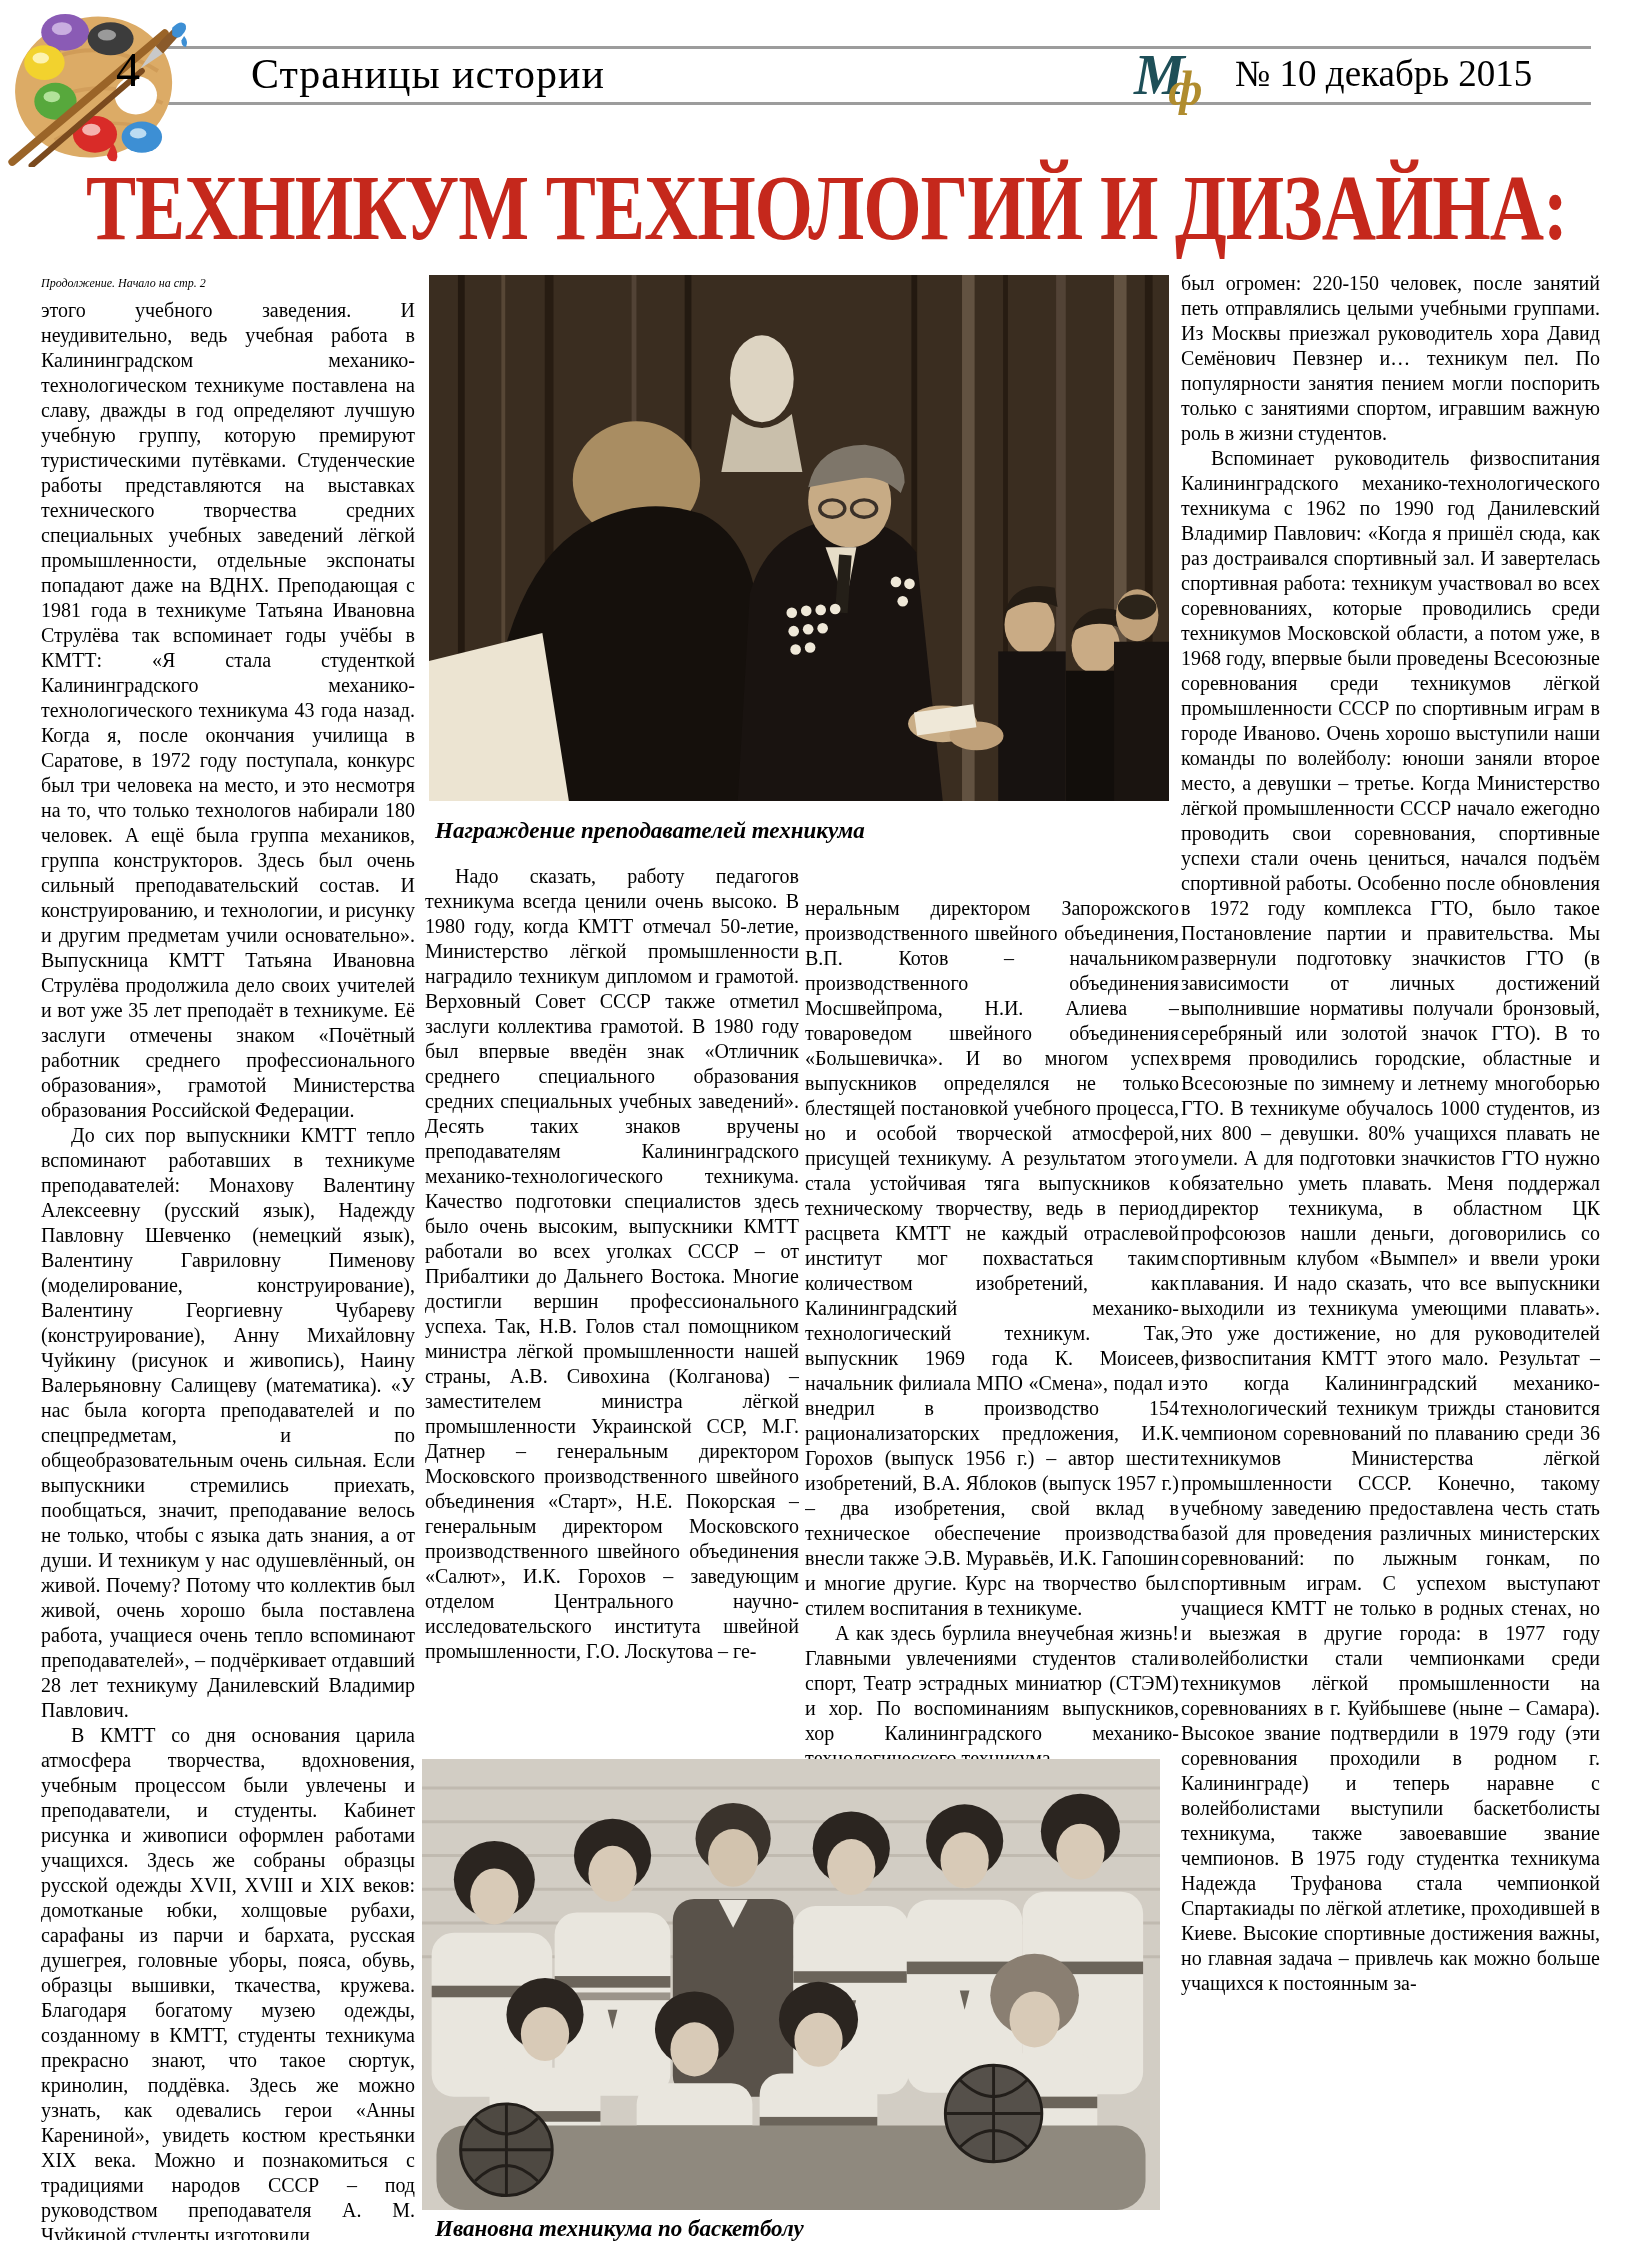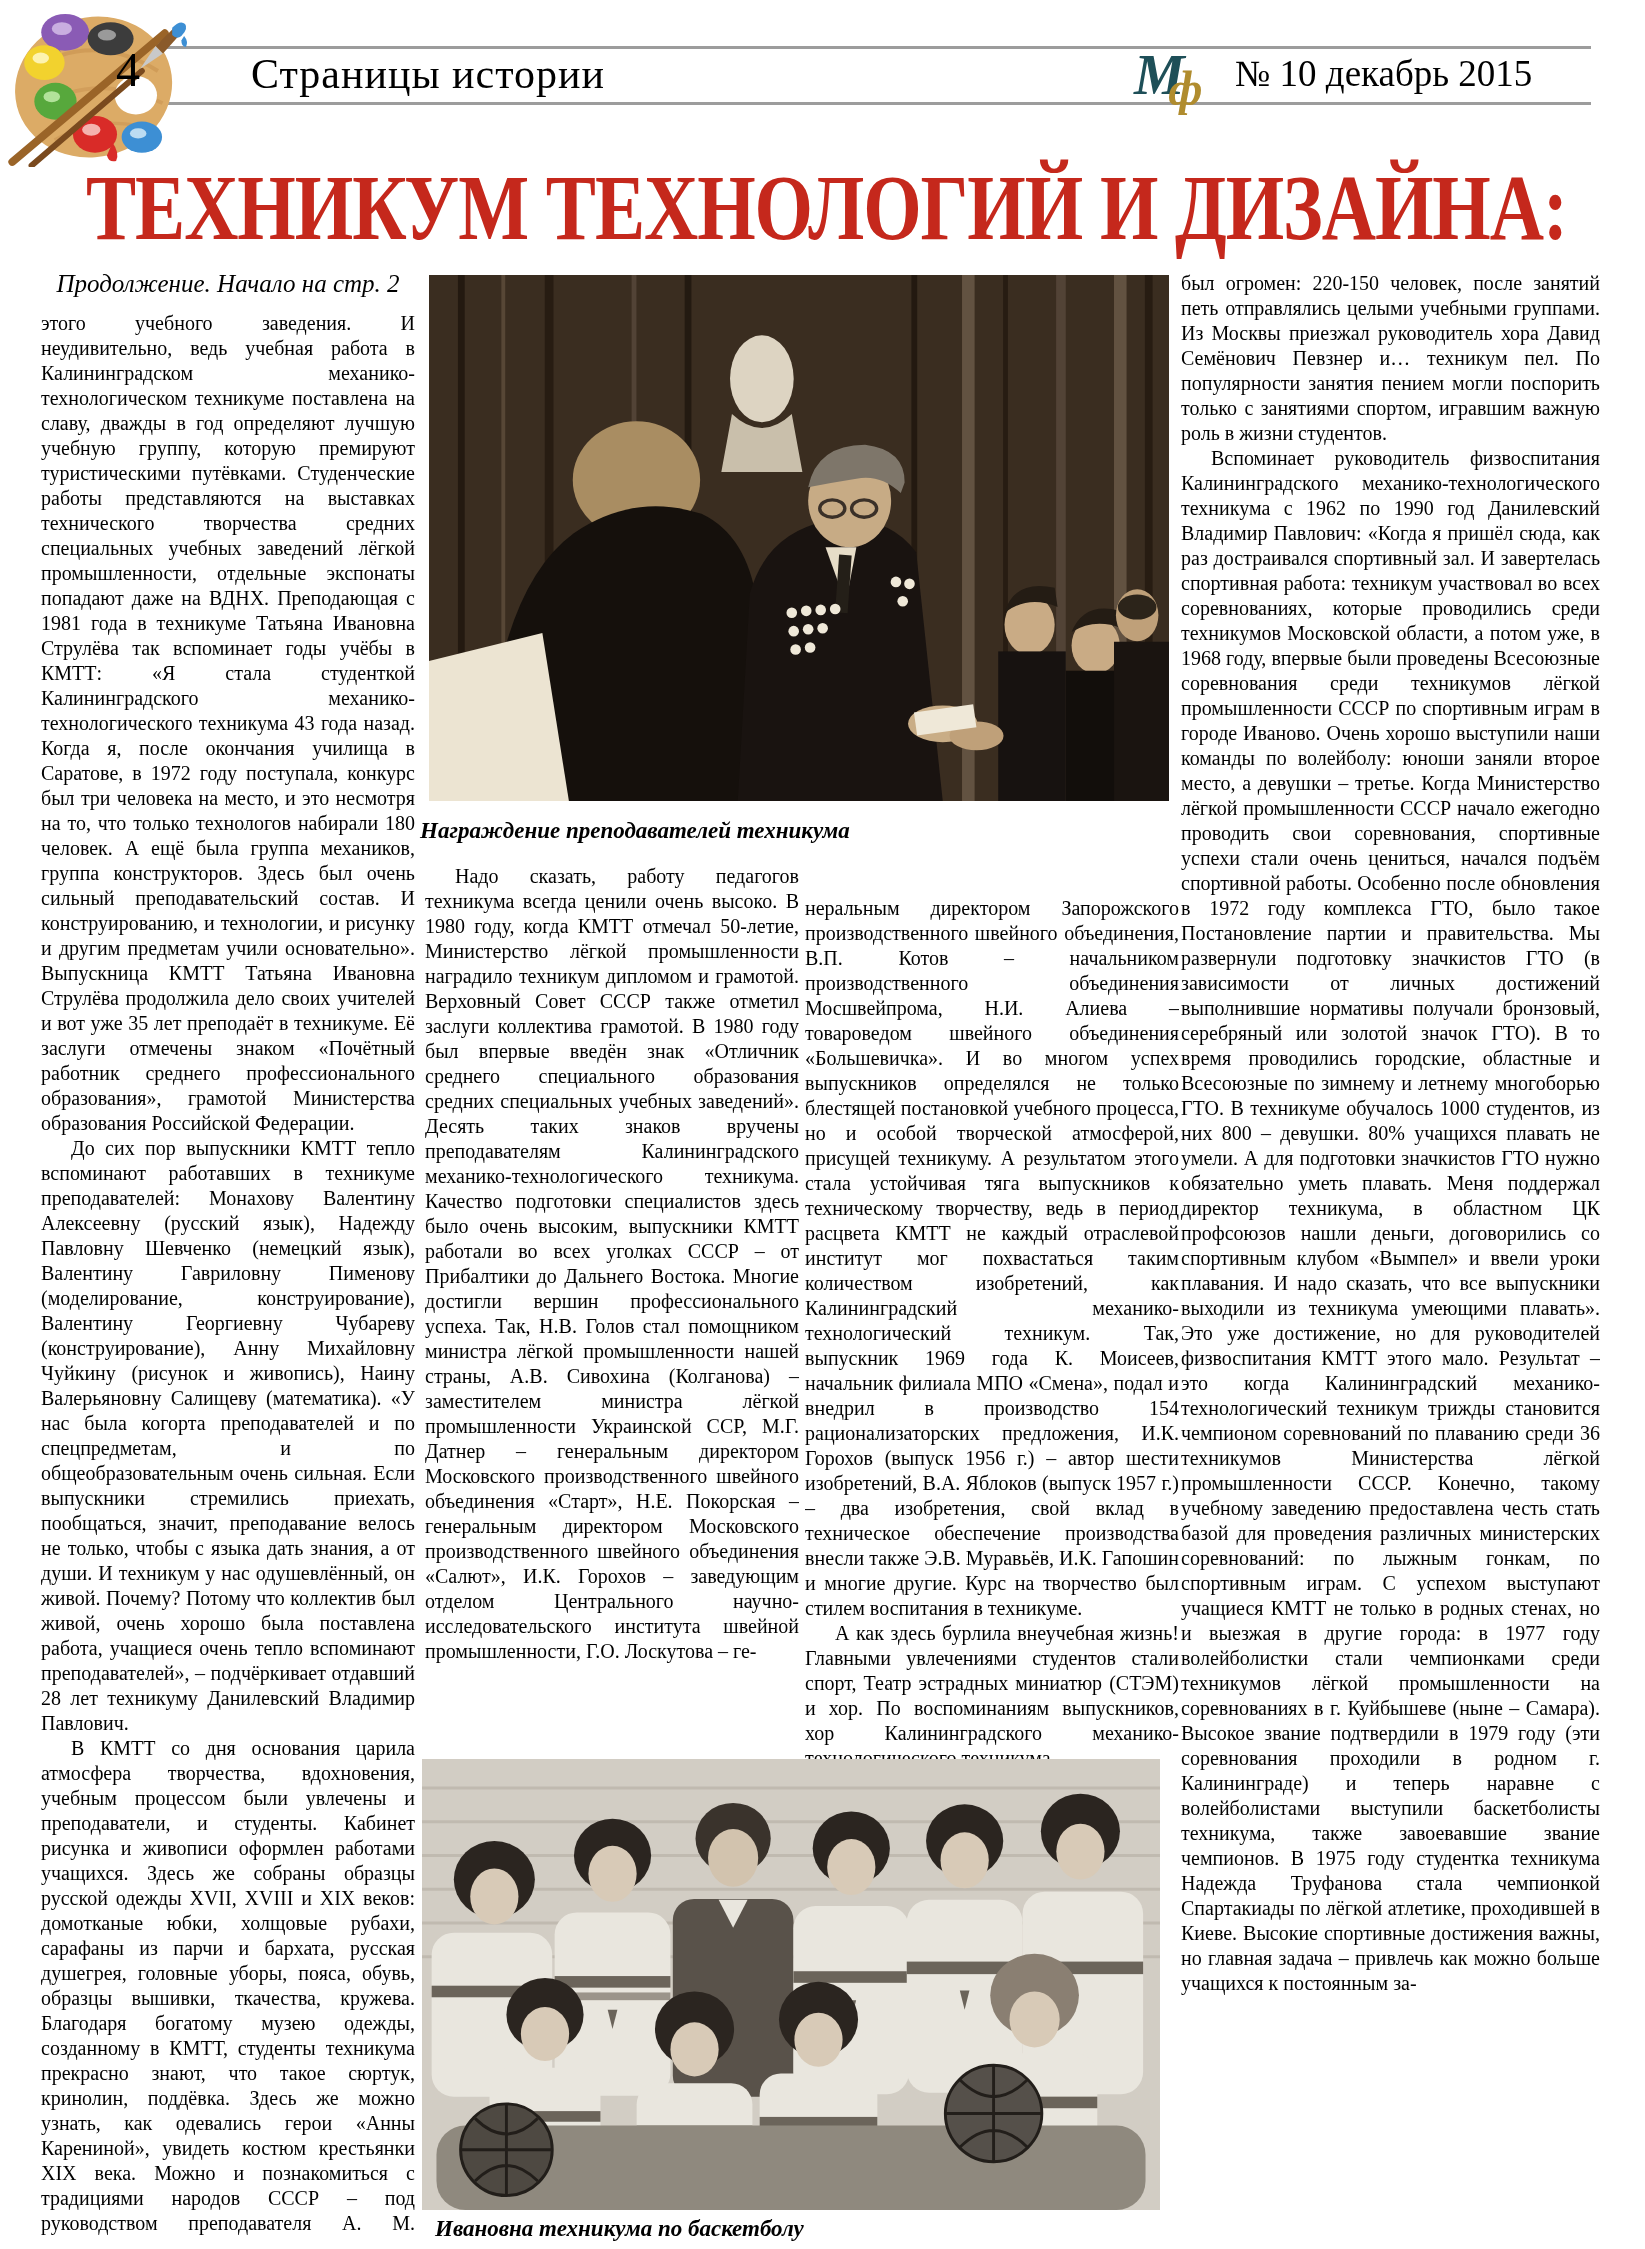--- a/index.html
+++ b/index.html
@@ -23,35 +23,35 @@
   
   .headline{position:absolute;left:86px;top:169px;height:72px;white-space:nowrap;
             font-weight:bold;font-size:71px;line-height:58px;letter-spacing:-1px;
             transform-origin:left top;}
 
   
   .col{position:absolute;font-size:20px;line-height:25px;text-align:justify;
        overflow:hidden;hyphens:auto;-webkit-hyphens:auto;}
   .col p{margin:0;text-indent:30px;}
   .col p.noind{text-indent:0;}
-  .note{display:block;font-style:italic;text-align:center;font-size:25px;
-        margin:0 0 15px 0;}
+  .note{display:block;font-style:italic;text-align:left;font-size:12px;
+        margin:0 0 2px 0;}
   .col1{left:41px;top:271px;width:374px;height:1969px;}
   .col2{left:425px;top:864px;width:374px;height:892px;}
   .col3{left:805px;top:864px;width:374px;height:892px;margin-top:32px;}
   .col4{left:1181px;top:271px;width:419px;height:1969px;}
 
   
   .photo{position:absolute;overflow:hidden;}
   .photo svg{display:block;width:100%;height:100%;}
   .photo1{left:429px;top:275px;width:740px;height:526px;}
   .photo2{left:422px;top:1759px;width:738px;height:451px;}
   .caption{position:absolute;font-weight:bold;font-style:italic;font-size:23px;
            white-space:nowrap;}
-  .caption1{left:420px;top:818px;}
+  .caption1{left:435px;top:818px;}
   .caption2{left:435px;top:2216px;}
 </style>
 </head>
 <body>
 
 <div class="page">
 
   <div class="rule rule-top"></div>
   <div class="rule rule-bottom"></div>
 

